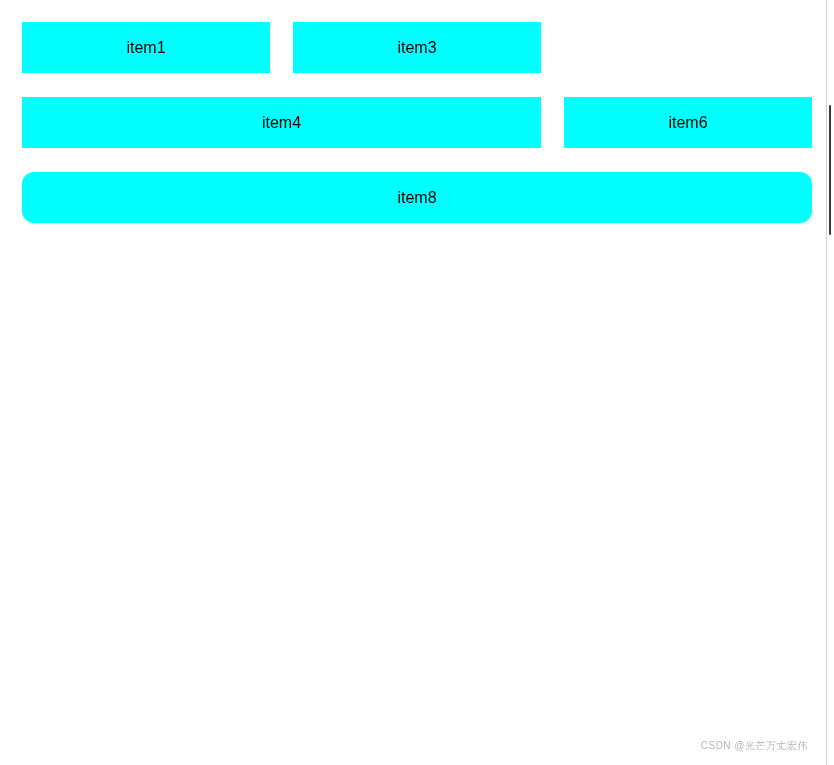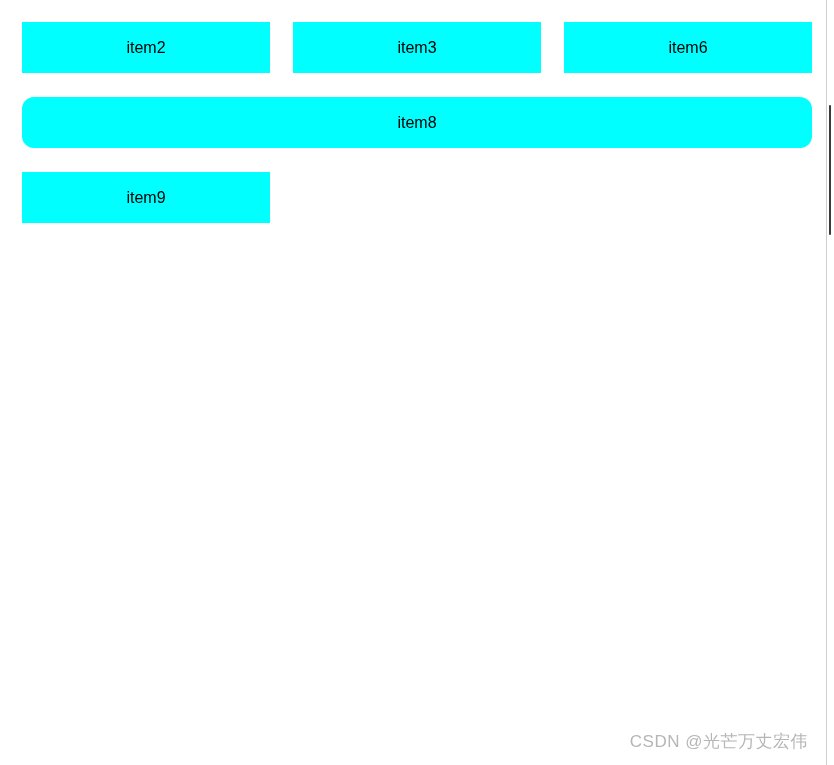--- a/index.html
+++ b/index.html
@@ -81,39 +81,39 @@
     height: 130px;
     background: #3a3a3a;
     border-radius: 1px;
   }
 
   
   #watermark {
     position: absolute;
     right: 18px;
     bottom: 12px;
-    font-size: 17px;
+    font-size: 10px;
     color: #b6b6b6;
     letter-spacing: 0.5px;
     white-space: nowrap;
     user-select: none;
   }
 </style>
 </head>
 <body>
 
 <div id="page">
 
   <div id="grid">
 
-      <div class="grid-item span-1">item2</div>
+  <div class="grid-item span-1">item1</div>
       <div class="grid-item span-1">item3</div>
+      <div class="grid-item span-2">item4</div>
       <div class="grid-item span-1">item6</div>
       <div class="grid-item span-3">item8</div>
-      <div class="grid-item span-1">item9</div>
     </div>
 
   <div id="watermark">CSDN @光芒万丈宏伟</div>
 
 </div>
 
 <div id="scrollbar">
   <div id="scrollbar-track"></div>
   <div id="scrollbar-thumb"></div>
 </div>

